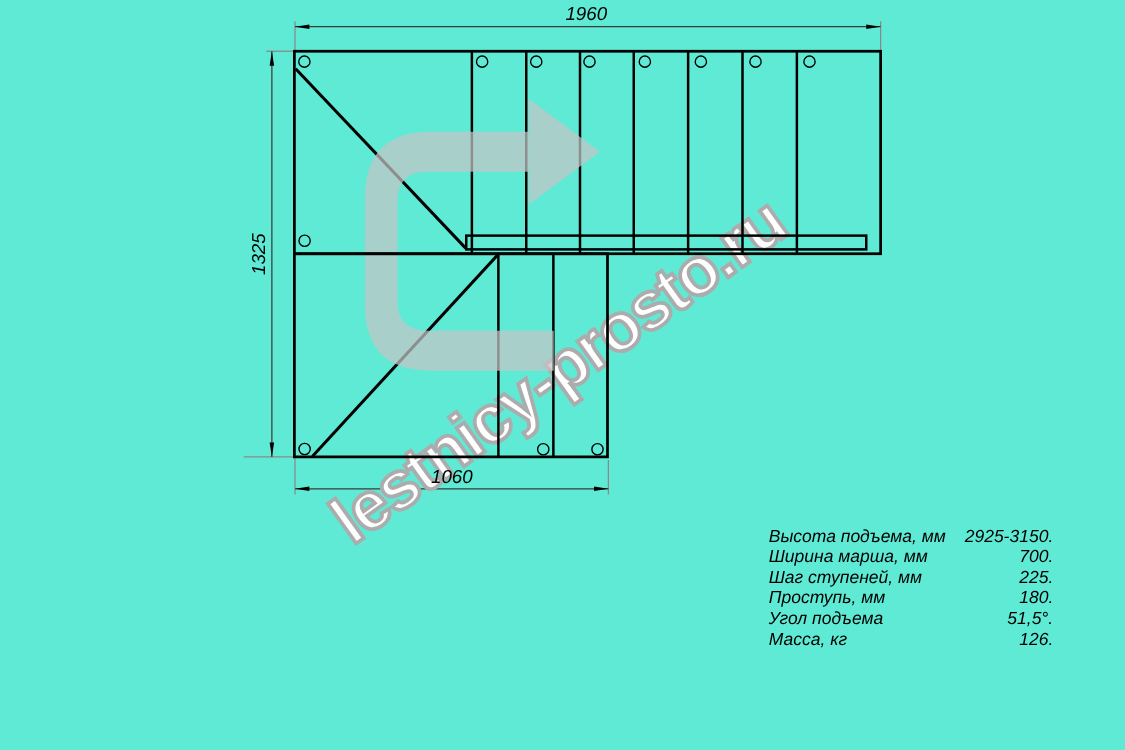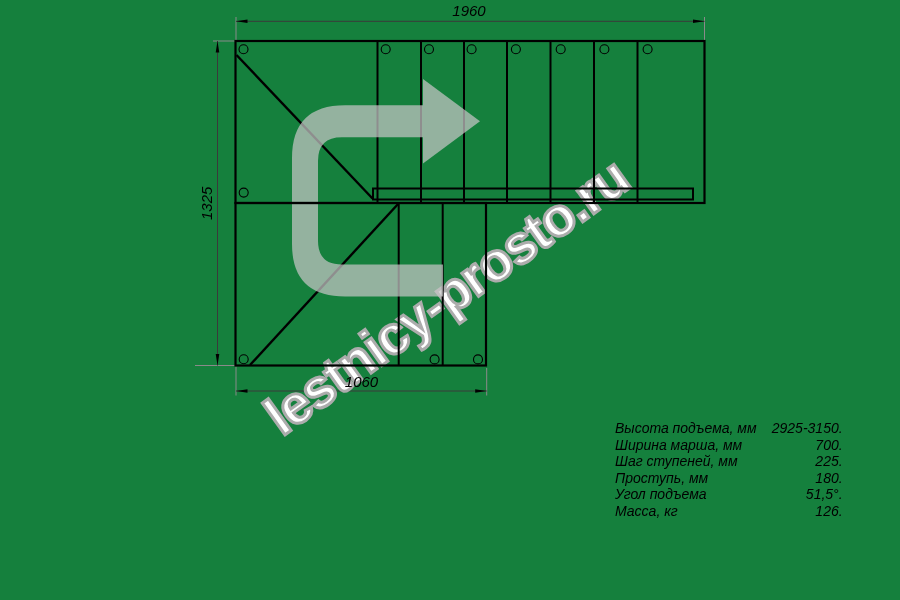--- a/index.html
+++ b/index.html
@@ -1,16 +1,16 @@
 <!DOCTYPE html>
 <html><head>
 <meta charset="utf-8">
 <style>
   html,body{margin:0;padding:0;background:#ffffff;}
-  .page{position:relative;width:900px;height:600px;background:#15803d;overflow:hidden;
+  .page{position:relative;width:900px;height:600px;background:#5eead4;overflow:hidden;
         font-family:"Liberation Sans", sans-serif;}
 svg{filter:opacity(0.999);}
 </style>
 </head>
 <body>
 <div class="page">
 <svg width="900" height="600" viewBox="0 0 900 600">
 
   <g>
     <line x1="236" y1="17" x2="236" y2="40" stroke="#8a8a8a" stroke-width="1"></line>

